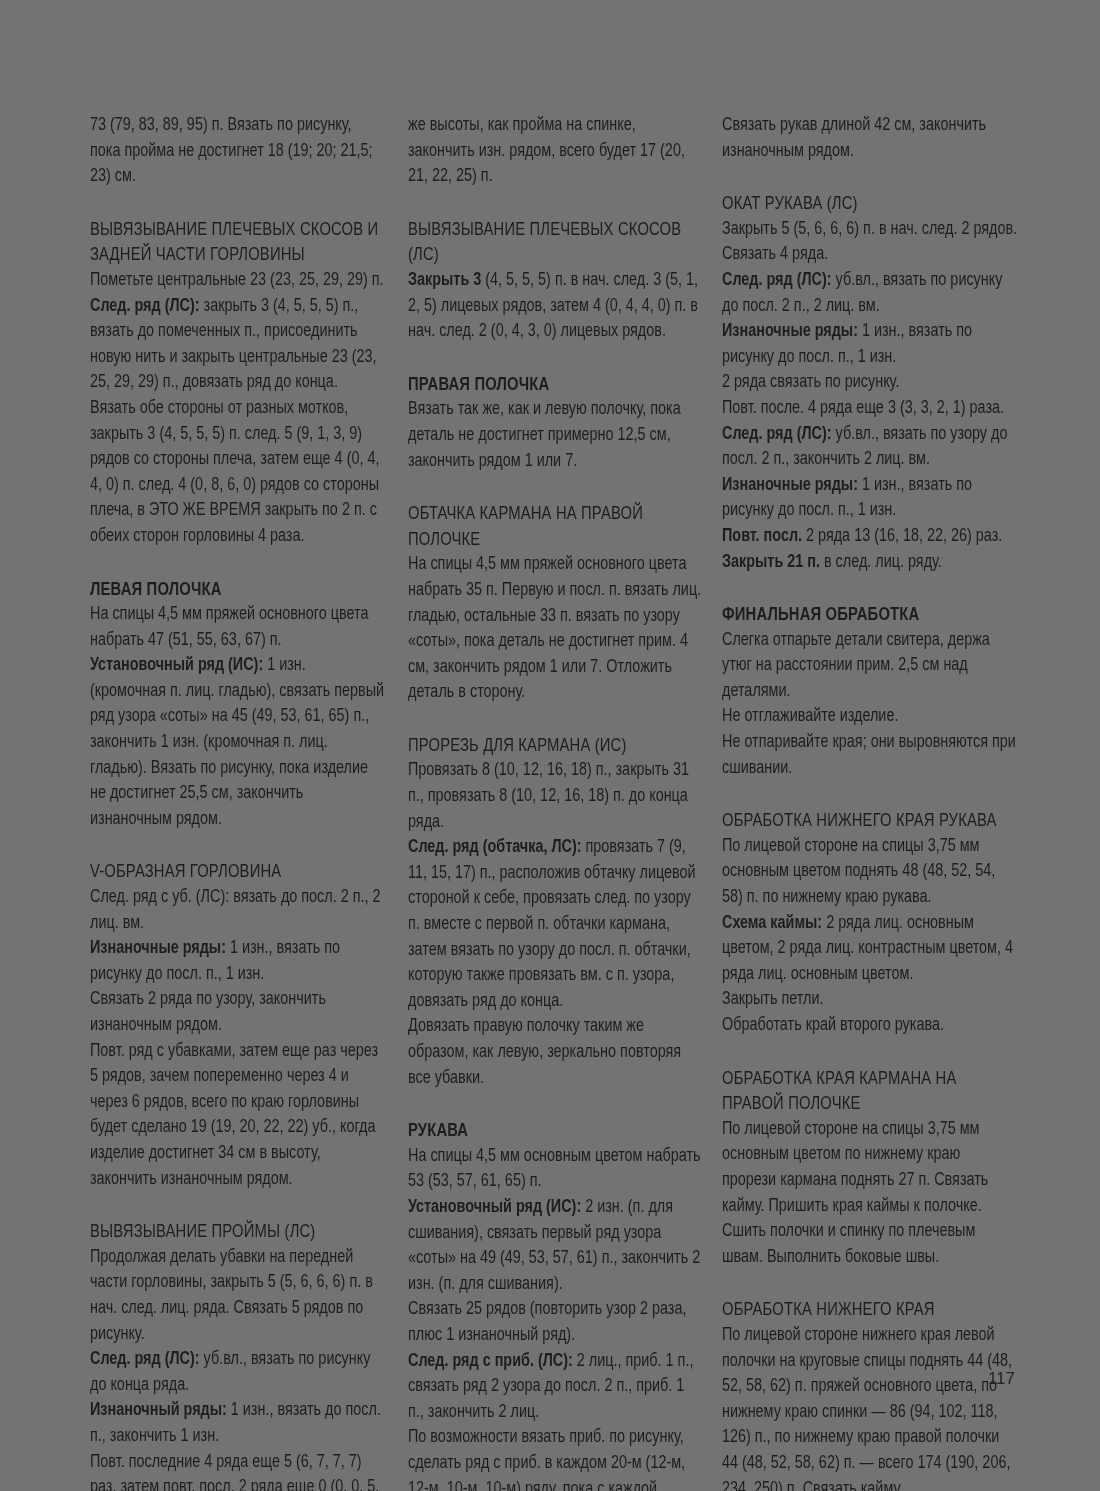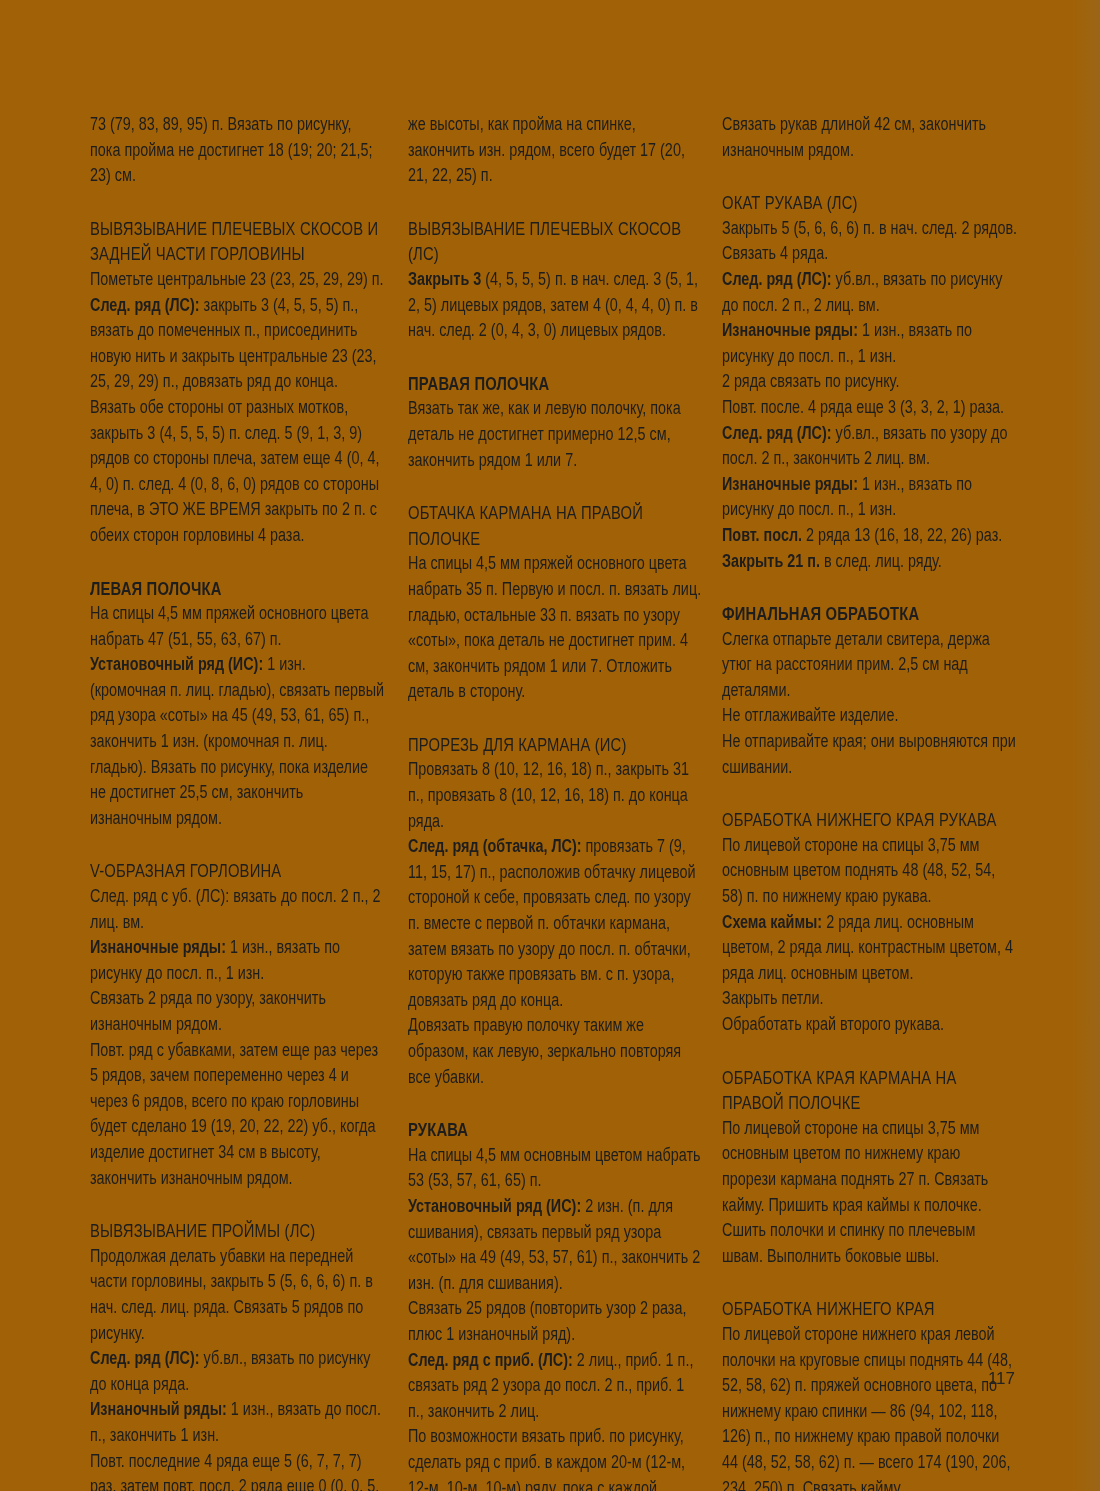--- a/index.html
+++ b/index.html
@@ -4,21 +4,21 @@
 <style>
   html, body { margin: 0; padding: 0; }
   body {
     width: 1100px; height: 1491px;
     background: #ffffff;
     font-family: "Liberation Sans", "DejaVu Sans", sans-serif;
   }
   .page {
     position: relative;
     width: 1100px; height: 1491px;
-    background: #a16207;
+    background: #737373;
     overflow: hidden;
     color: #1e1e1e;
   }
   
   .scan-edge-right {
     position: absolute; top: 0; right: 0;
     width: 28px; height: 100%;
     background: linear-gradient(to right,
       rgba(120,120,115,0) 0%,
       rgba(120,120,115,0.08) 60%,

